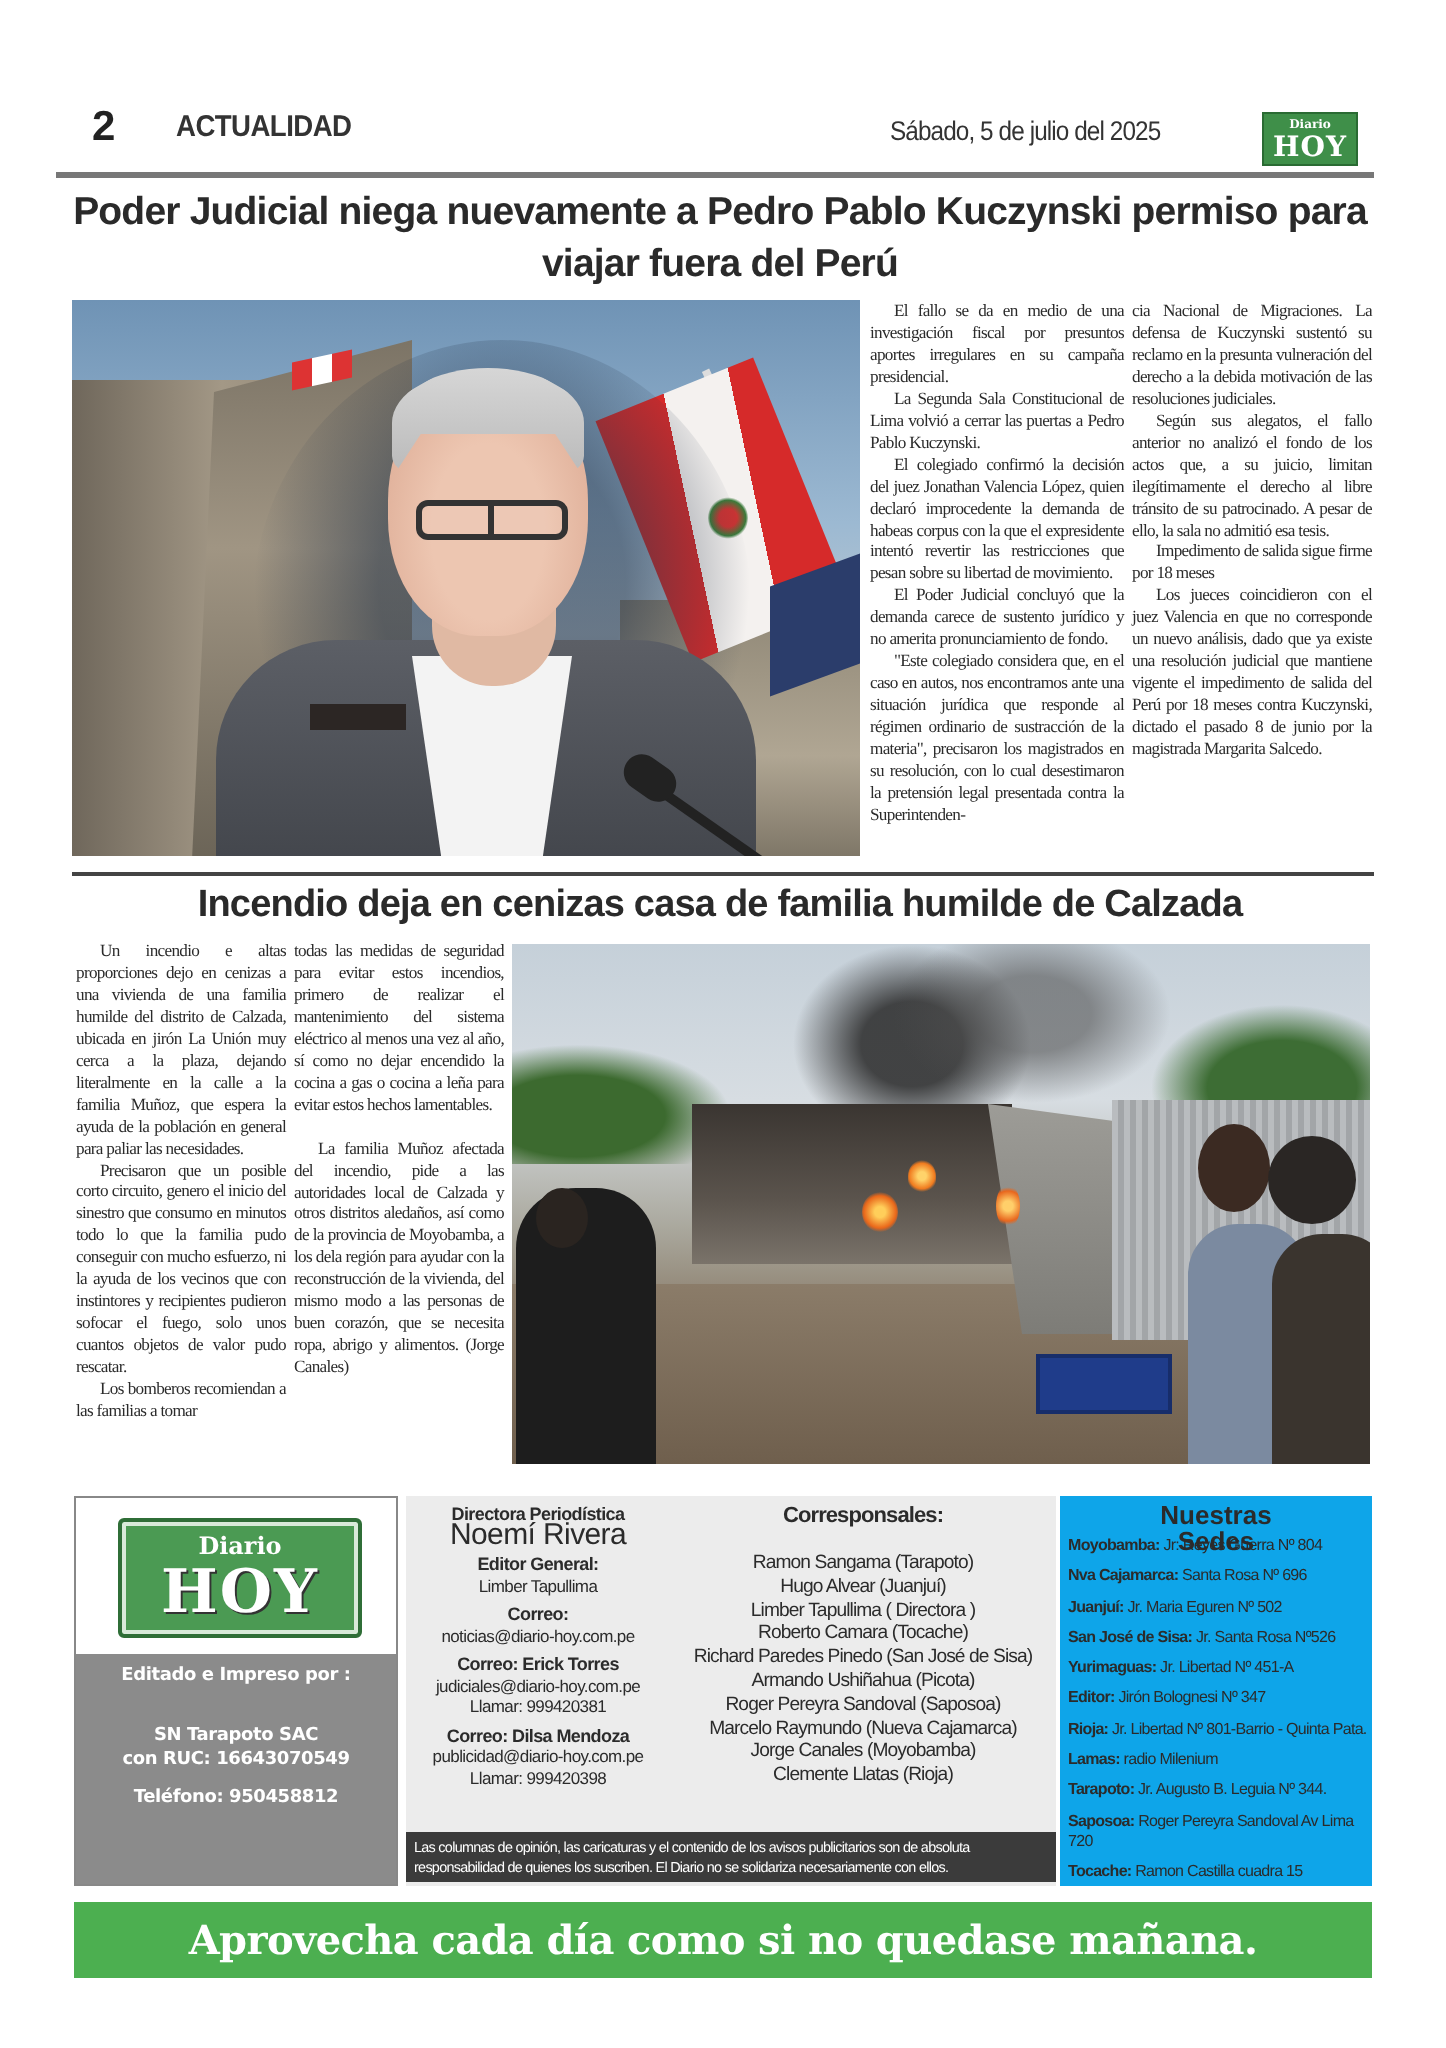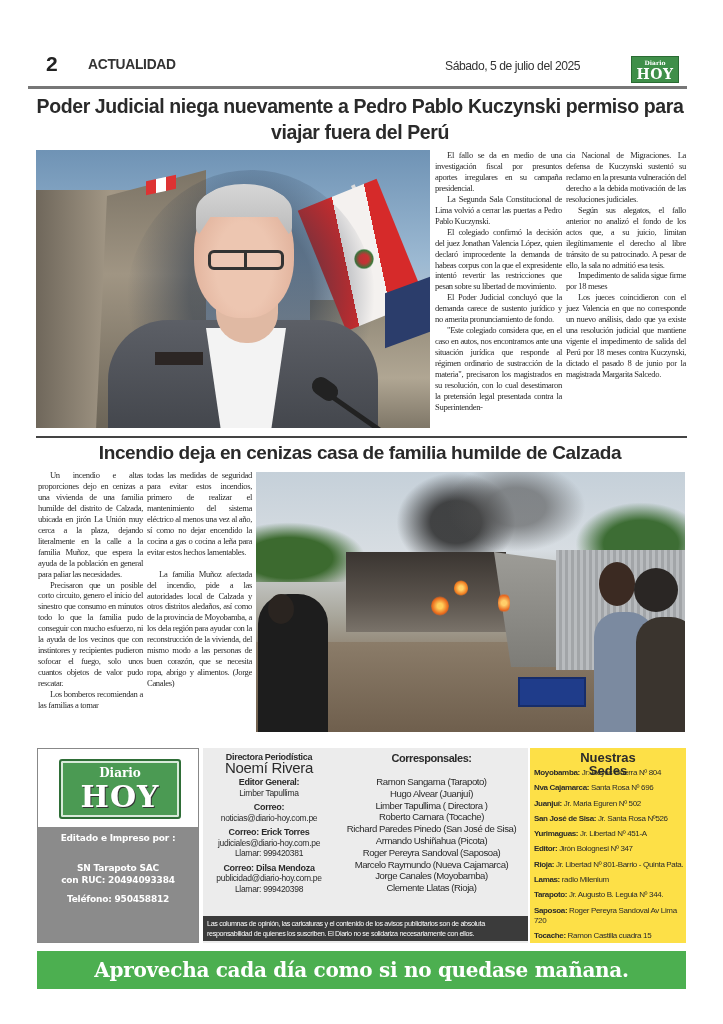--- a/index.html
+++ b/index.html
@@ -94,21 +94,21 @@
 
   .box-mid { left: 203px; top: 748px; width: 325px; height: 195px; background: #ececec; }
   .staff { position: absolute; left: 0; top: 4px; width: 132px; text-align: center; font-size: 8.5px; line-height: 10.5px; color: #2b2b2b; letter-spacing: -0.3px; }
   .staff .role { font-weight: bold; font-size: 9px; }
   .staff .name { font-size: 15px; }
   .staff .grp { margin-bottom: 4px; }
   .corr { position: absolute; left: 132px; top: 4px; width: 193px; text-align: center; font-size: 9.6px; line-height: 11.8px; color: #2b2b2b; letter-spacing: -0.45px; }
   .corr .title { font-weight: bold; font-size: 11px; margin-bottom: 12px; line-height: 12px; }
   .disclaimer { position: absolute; left: 0; top: 168px; width: 325px; height: 25px; background: #3b3b3b; color: #fff; font-size: 7.2px; line-height: 10px; padding: 3px 4px; letter-spacing: -0.35px; }
 
-  .box-right { left: 530px; top: 748px; width: 156px; height: 195px; background: #fde047; }
+  .box-right { left: 530px; top: 748px; width: 156px; height: 195px; background: #0ea5e9; }
   .sedes-title { position: absolute; left: 0; top: 3px; width: 156px; text-align: center; font-weight: bold; font-size: 13px; line-height: 13px; color: #2b2b2b; }
   .sedes-list { position: absolute; left: 4px; top: 20px; width: 152px; font-size: 8px; color: #2b2b2b; letter-spacing: -0.35px; }
   .sedes-list .sede { line-height: 10px; margin-bottom: 5.3px; }
   .sedes-list .city { font-weight: bold; }
 
   
   .slogan { left: 37px; top: 951px; width: 649px; height: 38px; background: #4caf50; color: #fff; text-align: center; font-family: "DejaVu Serif", serif; font-weight: bold; font-size: 20px; line-height: 38px; letter-spacing: -0.3px; }
 </style>
 </head>
 <body>
@@ -200,21 +200,21 @@
   <div class="logo-area">
     <div class="logo-big">
       <div class="l1">Diario</div>
       <div class="l2">HOY</div>
     </div>
   </div>
   <div class="info">
     <div class="edit">Editado e Impreso por :</div>
     <div class="company">
       <div>SN Tarapoto SAC</div>
-      <div>con RUC: 20494093384</div>
+      <div>con RUC: 16643070549</div>
     </div>
     <div class="phone">Teléfono: 950458812</div>
     <div class="web">www.diario-hoy.com.pe</div>
   </div>
 </div>
 
 <div class="abs box-mid">
   <div class="staff">
     <div class="grp">
       <div class="role">Directora Periodística</div>

